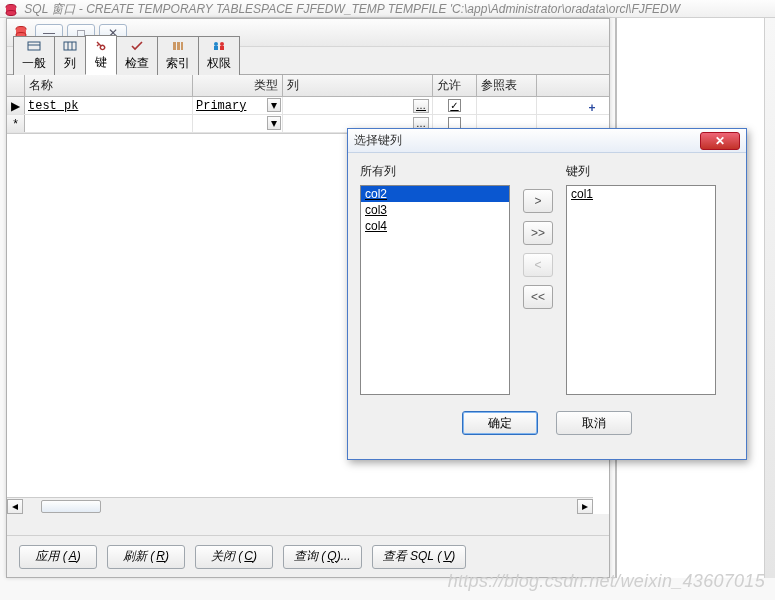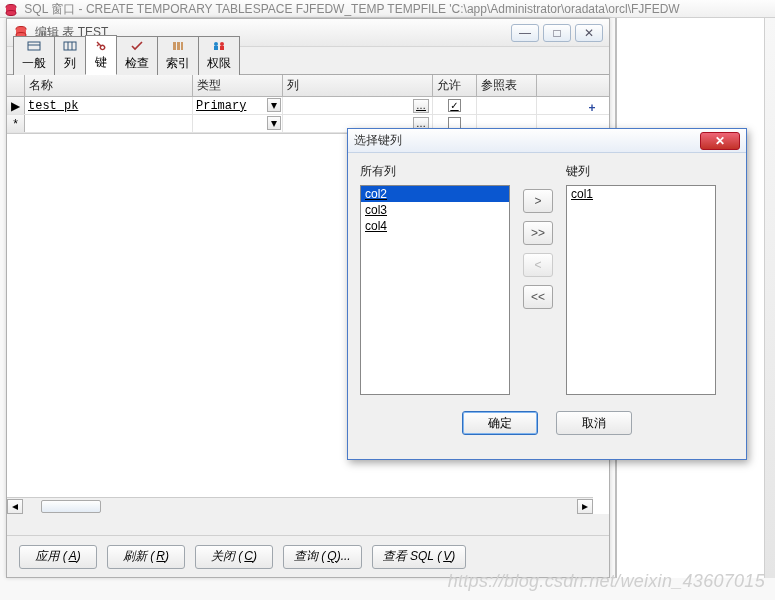--- a/index.html
+++ b/index.html
@@ -1,17 +1,17 @@
 <!DOCTYPE html>
 <html><head>
 <meta charset="utf-8">
 <style>
   * { box-sizing: border-box; margin: 0; padding: 0; font-family: "Microsoft YaHei", SimSun, Arial, sans-serif; font-size: 12px; }
   body { width: 775px; height: 600px; background: #f8f8f8; position: relative; overflow: hidden; }
-  .backdrop-title { position: absolute; top: 0; left: 0; width: 100%; height: 18px; background: linear-gradient(#fdfdfd,#f0f0f0); border-bottom: 1px solid #d0d0d0; color: #888; padding: 1px 4px; white-space: nowrap; overflow: hidden; }
+  .backdrop-title { position: absolute; top: 0; left: 0; width: 100%; height: 18px; background: linear-gradient(#fdfdfd,#f0f0f0); border-bottom: 1px solid #d0d0d0; color: #888; padding: 1px 4px; white-space: nowrap; overflow: hidden; font-style: italic; }
   .backdrop-title svg { vertical-align: middle; margin-right: 3px; }
   .main-window { position: absolute; top: 18px; left: 6px; width: 604px; height: 560px; background: #f0f0f0; border: 1px solid #b0b0b0; box-shadow: 0 0 4px rgba(0,0,0,.15); }
   .titlebar { height: 28px; background: linear-gradient(#fdfdfd,#eaeaea); display: flex; align-items: center; padding: 0 6px; border-bottom: 1px solid #d6d6d6; }
   .titlebar .icon { width: 16px; height: 16px; margin-right: 6px; }
   .titlebar .title { flex: 1; color: #555; }
   .win-controls { display: flex; gap: 4px; }
   .win-btn { width: 28px; height: 18px; border: 1px solid #a7b8cc; border-radius: 3px; background: linear-gradient(#fefefe,#e4ecf5); display: flex; align-items: center; justify-content: center; color: #556; cursor: default; }
   .win-btn.close { }
   .tabs { display: flex; align-items: flex-end; height: 28px; padding: 0 6px; gap: 0; border-bottom: 1px solid #aaa; background: #f0f0f0; }
   .tab { display: flex; align-items: center; gap: 3px; padding: 3px 8px; border: 1px solid #888; border-bottom: none; background: #eee; cursor: default; margin-right: -1px; position: relative; top: 1px; flex-direction: column; }
@@ -71,21 +71,20 @@
 
 <div class="right-border"></div>
 
 <div class="main-window">
   <div class="titlebar">
     <svg class="icon">
         <ellipse cx="8" cy="4" rx="5" ry="2.5" fill="#e55" stroke="#b22"></ellipse>
         <rect x="3" y="4" width="10" height="6" fill="#e55"></rect>
         <ellipse cx="8" cy="10" rx="5" ry="2.5" fill="#e55" stroke="#b22"></ellipse>
       </svg>
-    <span class="title">编辑 表 TEST</span>
     <div class="win-controls">
       <div class="win-btn">—</div>
       <div class="win-btn">□</div>
       <div class="win-btn close">✕</div>
     </div>
   </div>
 
   <div class="tabs" id="tab-strip">
       <div class="tab">
         <svg>
@@ -130,21 +129,21 @@
           <rect x="8" y="6" width="4" height="4" fill="#d33"></rect>
         </svg>
         <span>权限</span>
       </div>
     </div>
 
   <div class="grid-area">
     <div class="grid-header" id="grid-header">
       <div class="gh-cell gh-rowhdr"></div>
     <div class="gh-cell" style="width: 168px;">名称</div>
-        <div class="gh-cell" style="width: 90px;">类型</div>
+        <div class="gh-cell" style="width: 90px; text-align: right;">类型</div>
         <div class="gh-cell" style="width: 150px;">列</div>
         <div class="gh-cell" style="width: 44px;">允许</div>
         <div class="gh-cell" style="width: 60px;">参照表</div>
       </div>
     <div id="grid-rows">
         <div class="grid-row">
           <div class="grid-rowhdr">▶</div>
           <div class="gr-cell" style="width: 168px;">test_pk</div>
           <div class="gr-cell" style="width: 90px;">Primary<span class="dropdown-arrow">▾</span></div>
           <div class="gr-cell" style="width: 150px;">

